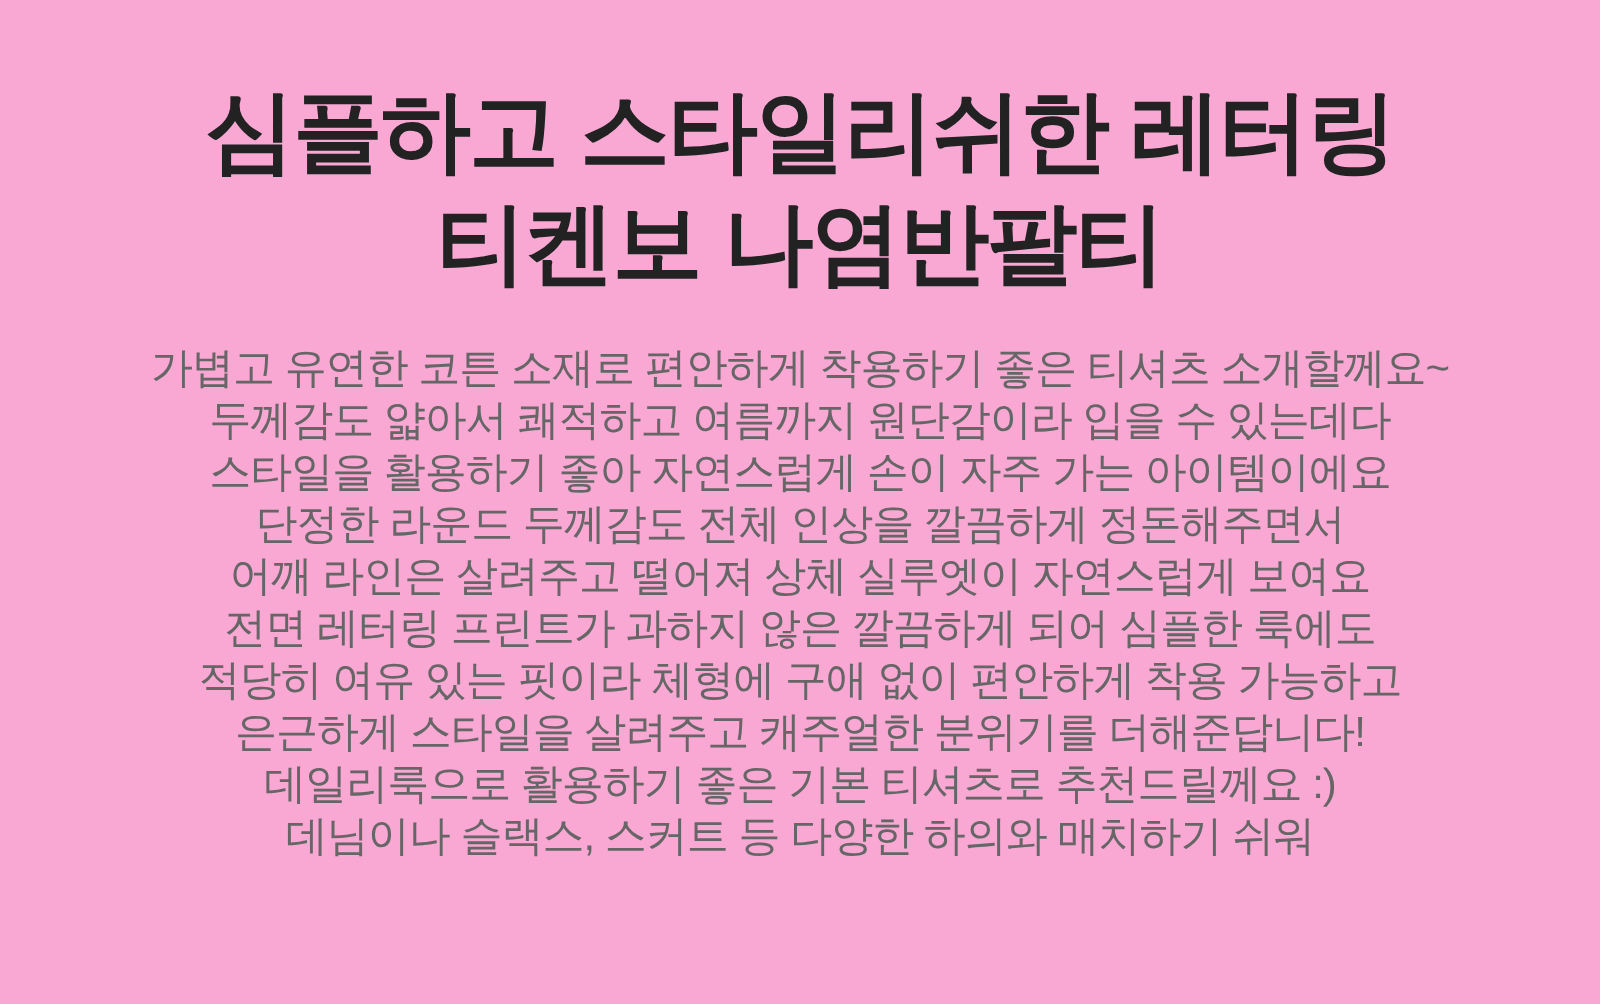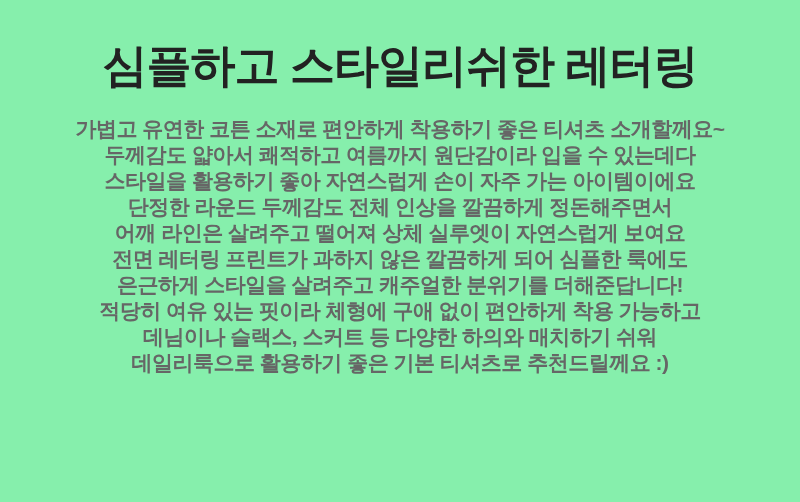--- a/index.html
+++ b/index.html
@@ -4,21 +4,21 @@
 <style>
   html, body {
     margin: 0;
     padding: 0;
     background: #ffffff;
   }
   .page {
     position: relative;
     width: 800px;
     height: 502px;
-    background: #86efac;
+    background: #f9a8d4;
     overflow: hidden;
     font-family: "Liberation Sans", "DejaVu Sans", sans-serif;
     box-sizing: border-box;
     padding-top: 38px;
     text-align: center;
   }
   .title {
     margin: 0;
     padding: 0;
     font-size: 45px;
@@ -30,39 +30,40 @@
   .title-line {
     display: block;
   }
   .description {
     margin-top: 22px;
   }
   .description p {
     margin: 0;
     padding: 0;
     font-size: 21px;
-    font-weight: 700;
+    font-weight: 400;
     line-height: 26px;
     color: #666666;
     letter-spacing: -0.5px;
   }
 </style>
 </head>
 <body>
 
 <div class="page">
   <h1 class="title">
     <span class="title-line">심플하고 스타일리쉬한 레터링</span>
+    <span class="title-line">티켄보 나염반팔티</span>
   </h1>
 
   <div class="description">
     <p>가볍고 유연한 코튼 소재로 편안하게 착용하기 좋은 티셔츠 소개할께요~</p>
     <p>두께감도 얇아서 쾌적하고 여름까지 원단감이라 입을 수 있는데다</p>
     <p>스타일을 활용하기 좋아 자연스럽게 손이 자주 가는 아이템이에요</p>
     <p>단정한 라운드 두께감도 전체 인상을 깔끔하게 정돈해주면서</p>
     <p>어깨 라인은 살려주고 떨어져 상체 실루엣이 자연스럽게 보여요</p>
     <p>전면 레터링 프린트가 과하지 않은 깔끔하게 되어 심플한 룩에도</p>
+    <p>적당히 여유 있는 핏이라 체형에 구애 없이 편안하게 착용 가능하고</p>
     <p>은근하게 스타일을 살려주고 캐주얼한 분위기를 더해준답니다!</p>
-    <p>적당히 여유 있는 핏이라 체형에 구애 없이 편안하게 착용 가능하고</p>
+    <p>데일리룩으로 활용하기 좋은 기본 티셔츠로 추천드릴께요 :)</p>
     <p>데님이나 슬랙스, 스커트 등 다양한 하의와 매치하기 쉬워</p>
-    <p>데일리룩으로 활용하기 좋은 기본 티셔츠로 추천드릴께요 :)</p>
   </div>
 </div>
 
 </body></html>

